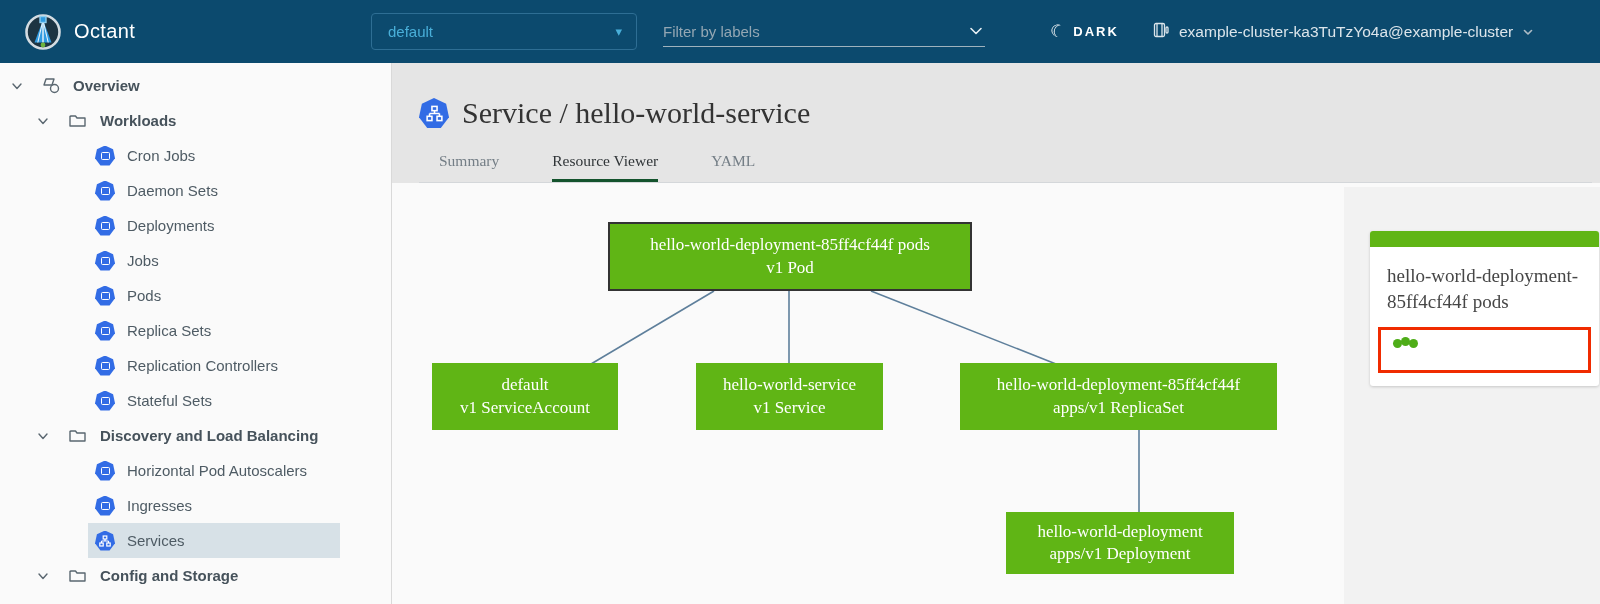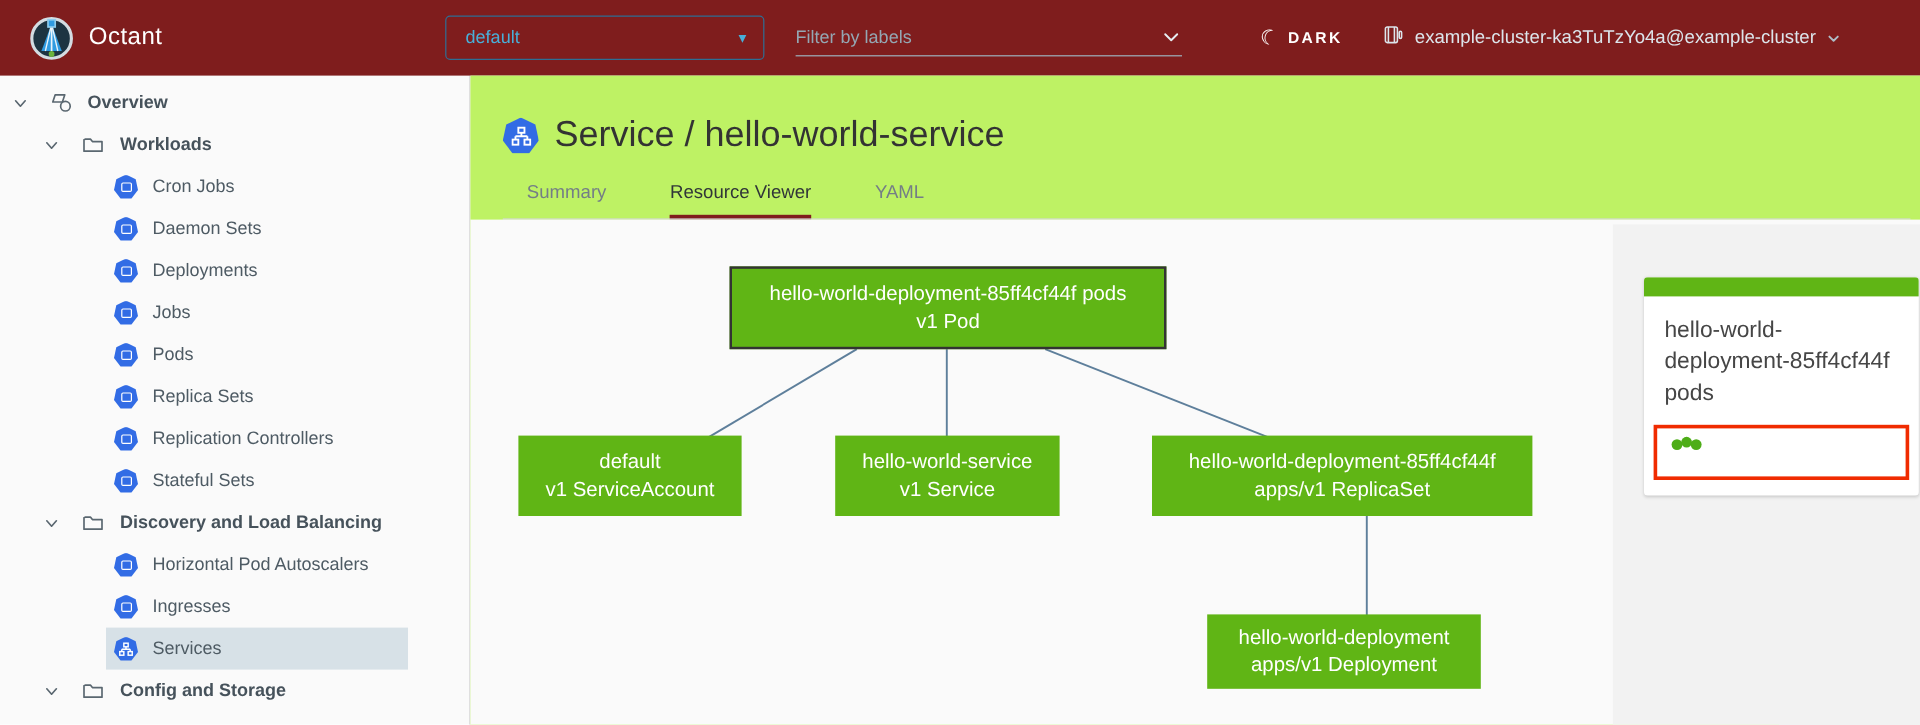--- a/index.html
+++ b/index.html
@@ -1,20 +1,20 @@
 <!DOCTYPE html>
 <html><head>
 <meta charset="utf-8">
 <style>
   * { box-sizing: border-box; margin: 0; padding: 0; }
   html,body { width:1600px; height:604px; overflow:hidden; background:#fff;
               font-family:"Liberation Sans", sans-serif; }
 
   
-  .header { position:relative; height:63px; background:#7f1d1d; color:#fff; }
+  .header { position:relative; height:63px; background:#0c4a6e; color:#fff; }
   .logo-wrap { position:absolute; left:24px; top:13px; width:38px; height:38px; }
   .app-title { position:absolute; left:74px; top:0; height:63px; display:flex; align-items:center;
                font-size:20px; font-weight:400; color:#fff; letter-spacing:.4px; }
   .ns-select { position:absolute; left:371px; top:13px; width:266px; height:37px;
                border:1px solid #2e6e94; border-radius:4px; display:flex; align-items:center;
                justify-content:space-between; padding:0 14px 0 16px; cursor:pointer; }
   .ns-value { color:#49afd9; font-size:15px; }
   .ns-caret { color:#49afd9; font-size:13px; }
   .filter-wrap { position:absolute; left:663px; top:16px; width:322px; height:31px;
                  border-bottom:1px solid #9fb2bd; display:flex; align-items:center; }
@@ -49,30 +49,30 @@
   .l2 { padding-left:95px; }
   .l2 .k8s-icon { margin-right:12px; }
   .nav-row.active { background:linear-gradient(to right, rgba(0,0,0,0) 88px, #d7e1e7 88px); }
 
   .k8s-icon { width:20px; height:20px; background:#326ce5; flex:0 0 auto;
               clip-path:polygon(50% 0, 90.45% 19.1%, 100% 63.8%, 72.7% 100%, 27.3% 100%, 0 63.8%, 9.55% 19.1%);
               display:flex; align-items:center; justify-content:center; }
   .k8s-glyph { width:9px; height:8px; border:1.4px solid #fff; border-radius:1.5px; }
 
   
-  .content { position:relative; flex:1; background:#bef264; }
+  .content { position:relative; flex:1; background:#e5e5e5;font-family:Liberation Serif, serif; }
   .page-head { position:absolute; left:27px; top:33px; display:flex; align-items:center; gap:13px; }
   .title-icon { width:30px; height:30px; background:#326ce5;
                 clip-path:polygon(50% 0, 90.45% 19.1%, 100% 63.8%, 72.7% 100%, 27.3% 100%, 0 63.8%, 9.55% 19.1%);
                 display:flex; align-items:center; justify-content:center; }
   .page-title { font-size:30px; color:#333; font-weight:400; }
 
   .tabs { position:absolute; left:27px; top:89px; display:flex; gap:33px; }
   .tab { font-size:15.5px; color:#747e86; padding-bottom:9px; cursor:pointer;margin-left:20px; }
-  .tab.active { color:#303538; border-bottom:4px solid #7f1d1d;text-align:center; }
+  .tab.active { color:#303538; border-bottom:4px solid #14532d;text-align:center; }
   .tabs-divider { position:absolute; left:27px; top:119px; width:1173px; height:1px; background:#d4d7da; }
 
   .graph-area { position:absolute; left:0; right:0; top:120px; bottom:0; background:#fafafa; }
   .edges { position:absolute; left:0; top:0; width:100%; height:100%; }
 
   .node { position:absolute; background:#60b515; color:#fff; display:flex; flex-direction:column;
           align-items:center; justify-content:center; text-align:center; font-size:17px;
           line-height:1.3; cursor:pointer; }
   .node.selected { border:2px solid #333; }
   .node-pod { left:216px; top:39px; width:364px; height:69px; }

